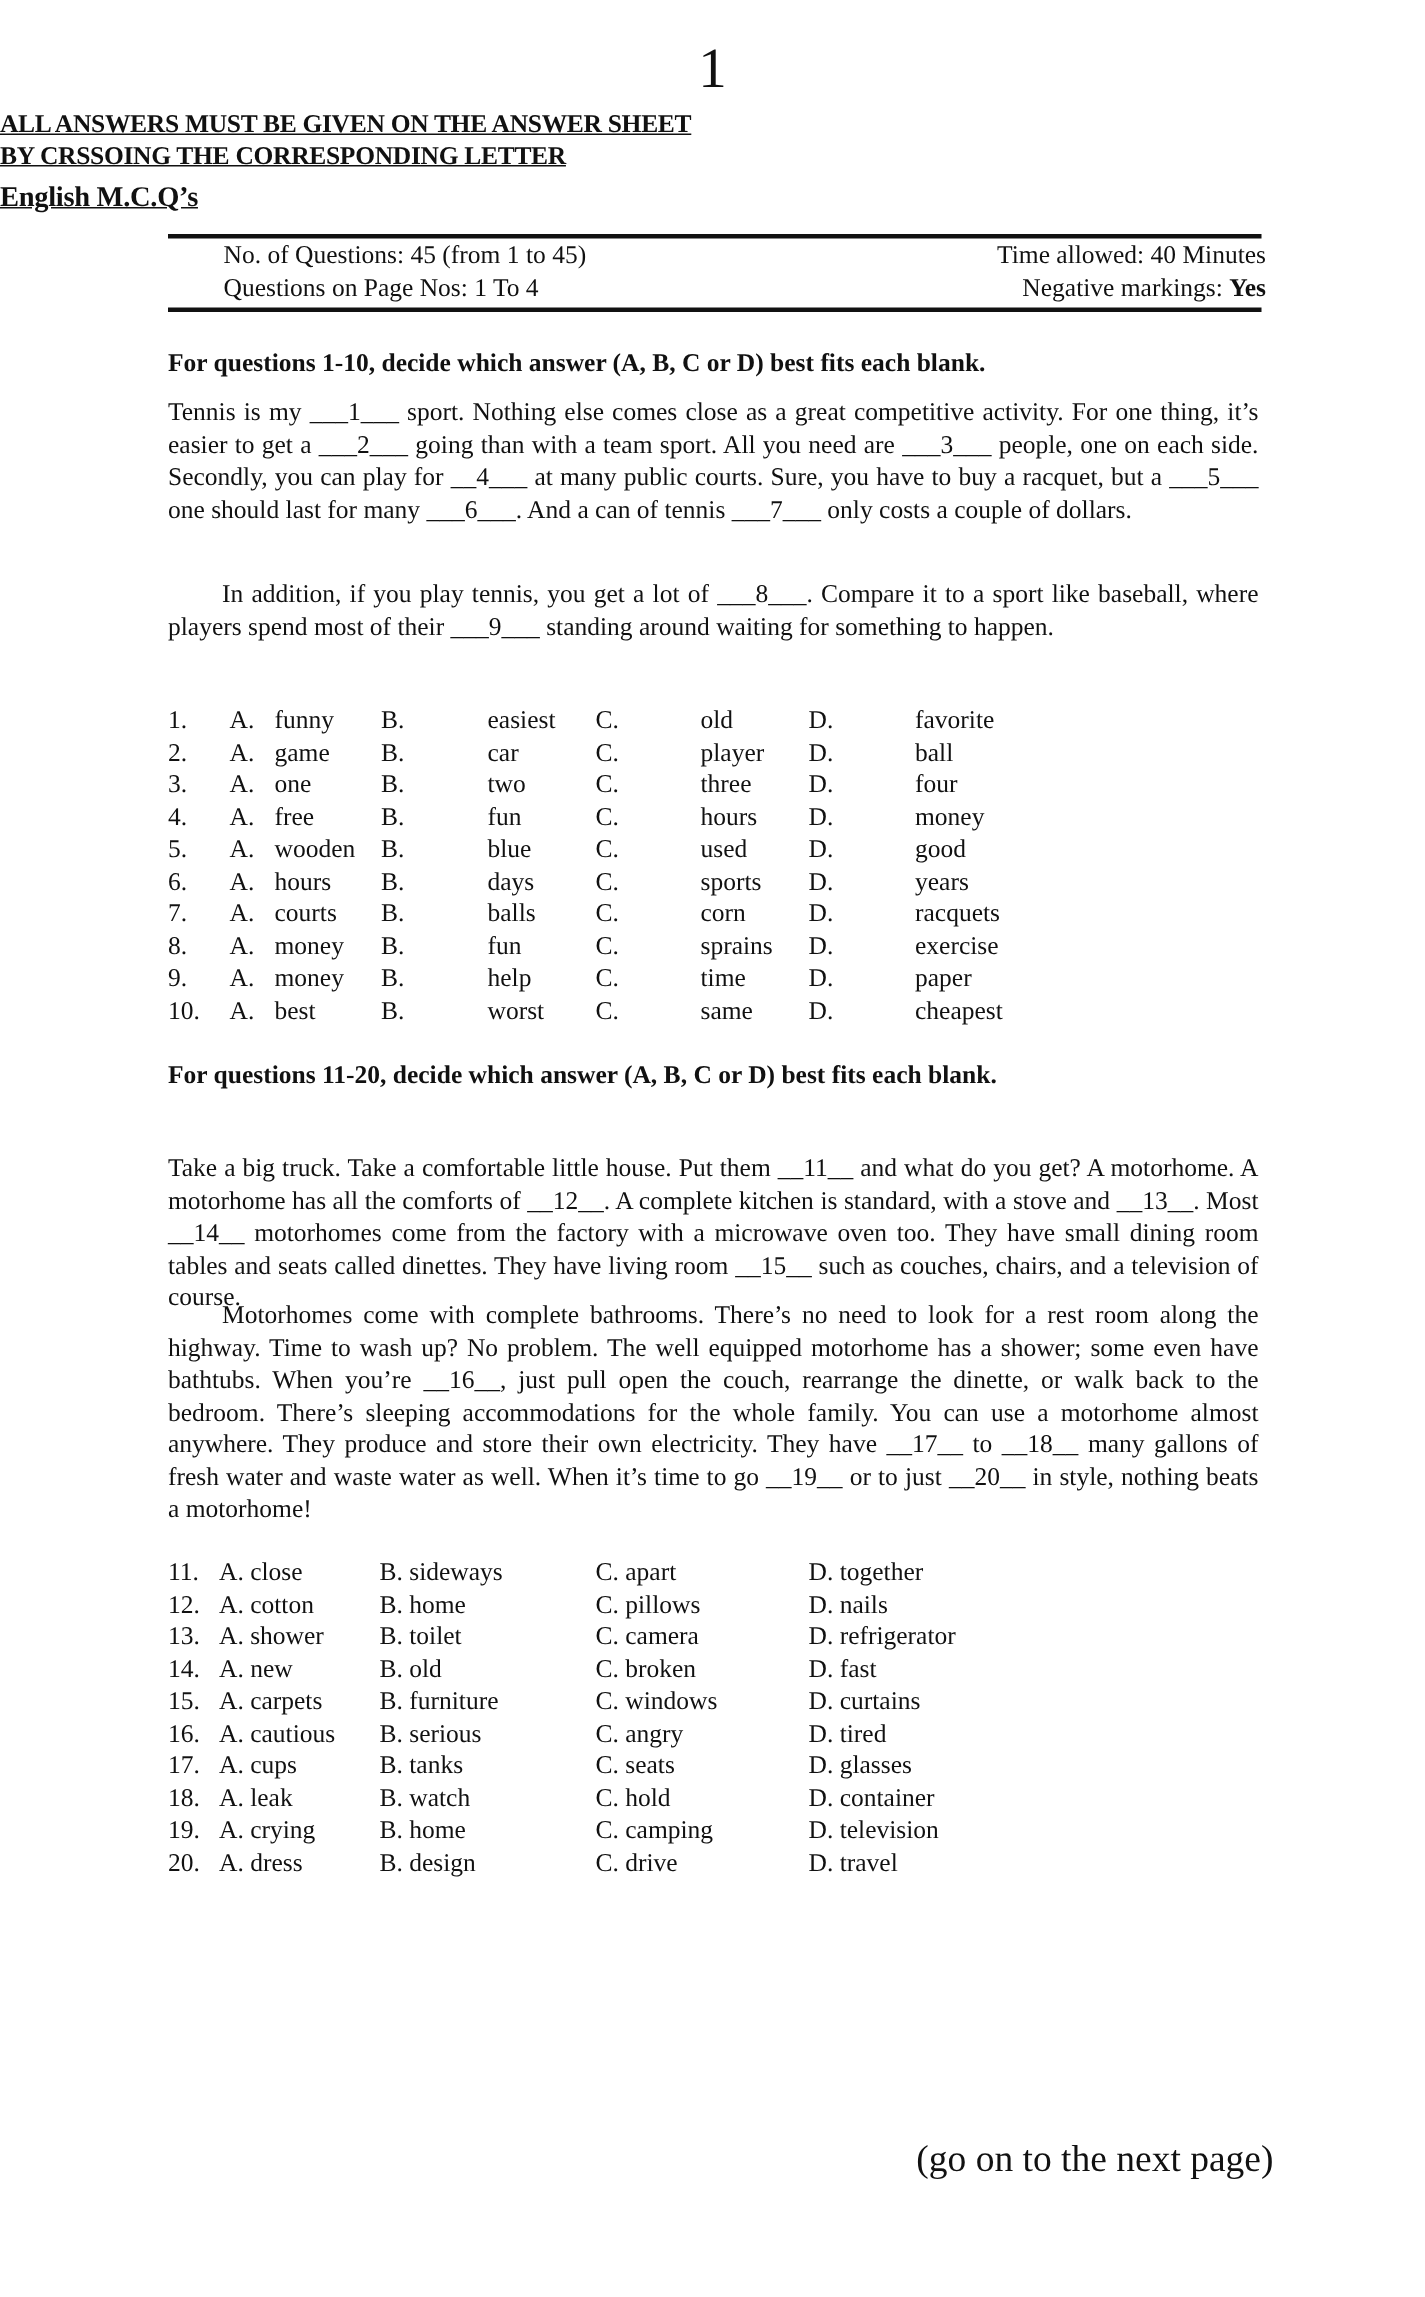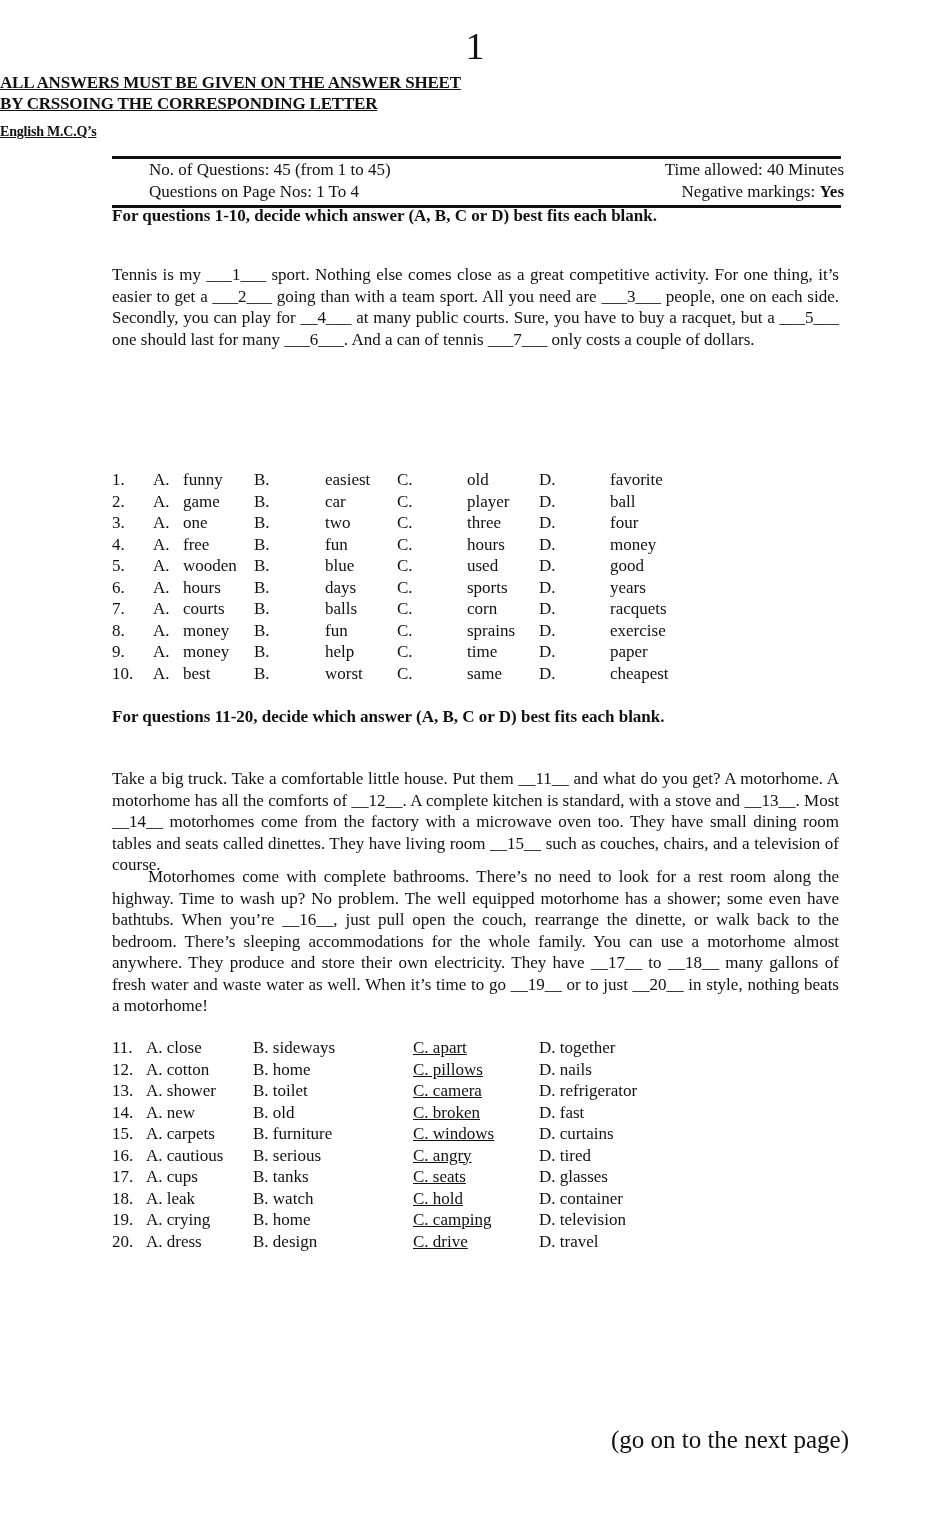--- a/index.html
+++ b/index.html
@@ -12,32 +12,32 @@
     position: absolute; top: 24px; left: 0; width: 950px; text-align: center;
     font-size: 38px; line-height: 44px;
   }
   .instr {
     position: absolute; left: 0; width: 950px; text-align: left;
     font-weight: bold; text-decoration: underline; font-size: 17px; line-height: 21px;
     letter-spacing: -0.2px;
   }
   .instr1 { top: 72px; }
   .instr2 { top: 93px; }
-  .subject { top: 121px; font-size: 14px; }
+  .subject { top: 121px; font-size: 19px; }
   .rule { position: absolute; left: 112px; width: 729px; height: 3px; background: #111; }
   .rule-top { top: 156px; }
   .rule-bottom { top: 205px; }
   .meta { position: absolute; font-size: 17px; line-height: 22px; margin-left: 32px; }
   .meta-left { left: 117px; top: 159px; }
   .meta-right { right: 106px; top: 159px; text-align: right; }
   .meta b { font-weight: bold; }
   .heading {
     position: absolute; left: 112px; font-weight: bold; font-size: 17px; line-height: 22px;
   }
-  .h1 { top: 205px; }
+  .h1 { top: 231px; }
   .h2 { top: 706px; }
   .para {
     position: absolute; left: 112px; width: 727px; font-size: 17px; line-height: 21.5px;
     text-align: justify;
   }
   .p1 { top: 264px; }
   .p2 { top: 385px; }
   .p3 { top: 768px; }
   .p4 { top: 866px; }
   .indent { text-indent: 36px; }
@@ -52,21 +52,21 @@
   .t1 .c-a { left: 183px; }
   .t1 .c-bl { left: 254px; }
   .t1 .c-b { left: 325px; }
   .t1 .c-cl { left: 397px; }
   .t1 .c-c { left: 467px; }
   .t1 .c-dl { left: 539px; }
   .t1 .c-d { left: 610px; }
   .t2 .c-num { left: 112px; }
   .t2 .c-a { left: 146px; }
   .t2 .c-b { left: 253px; }
-  .t2 .c-c { left: 413px; text-decoration: underline; }
+  .t2 .c-c { left: 397px; }
   .t2 .c-d { left: 539px; }
   .footer {
     position: absolute; right: 101px; top: 1424px; font-size: 25px; line-height: 32px;
   }
 </style>
 </head>
 <body>
 
 <div class="page-number">1</div>
 <div class="instr instr1">ALL ANSWERS MUST BE GIVEN ON THE ANSWER SHEET</div>
@@ -80,20 +80,21 @@
 </div>
 <div class="meta meta-right">
   <div>Time allowed: 40 Minutes</div>
   <div><span>Negative markings: </span><b>Yes</b></div>
 </div>
 <div class="rule rule-bottom"></div>
 
 <div class="heading h1">For questions 1-10, decide which answer (A, B, C or D) best fits each blank.</div>
 <div class="para p1">Tennis is my ___1___ sport. Nothing else comes close as a great competitive activity. For one thing, it’s easier to get a ___2___ going than with a team sport. All you need are ___3___ people, one on each side. Secondly, you can play for __4___ at many public courts. Sure, you have to buy a racquet, but a ___5___ one should last for many ___6___. And a can of tennis ___7___ only costs a couple of dollars.</div>
 <div class="para p2 indent">
+  <span>In addition, if you play tennis, you get a lot of ___8___. Compare it to a sport like baseball, where players spend most of their ___9___ standing around waiting for something to happen.</span>
 </div>
 
 <div class="opt-table t1" id="t1">
     <div class="opt-row" style="top: 0px;">
       <span class="c-num">1.</span>
       <span class="c-al">A.</span>
       <span class="c-a">funny</span>
       <span class="c-bl">B.</span>
       <span class="c-b">easiest</span>
       <span class="c-cl">C.</span>

